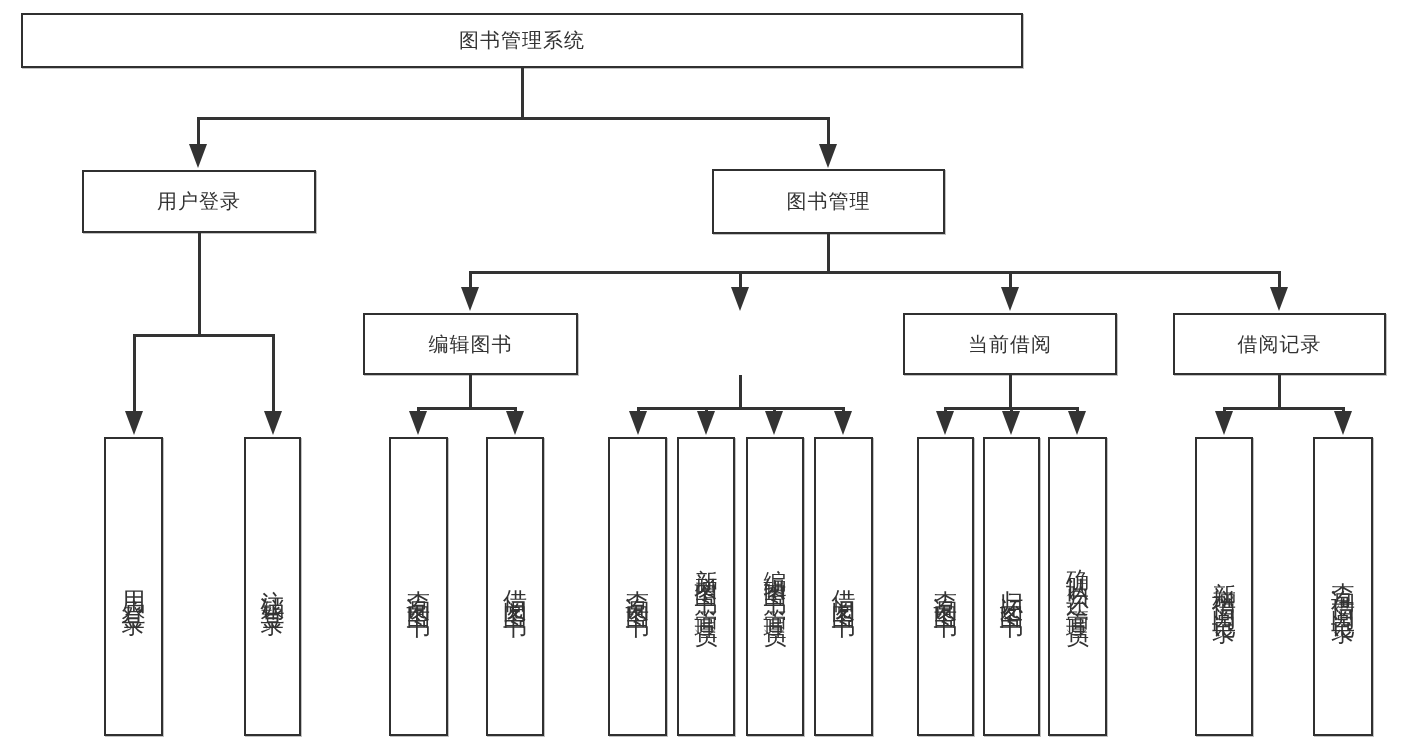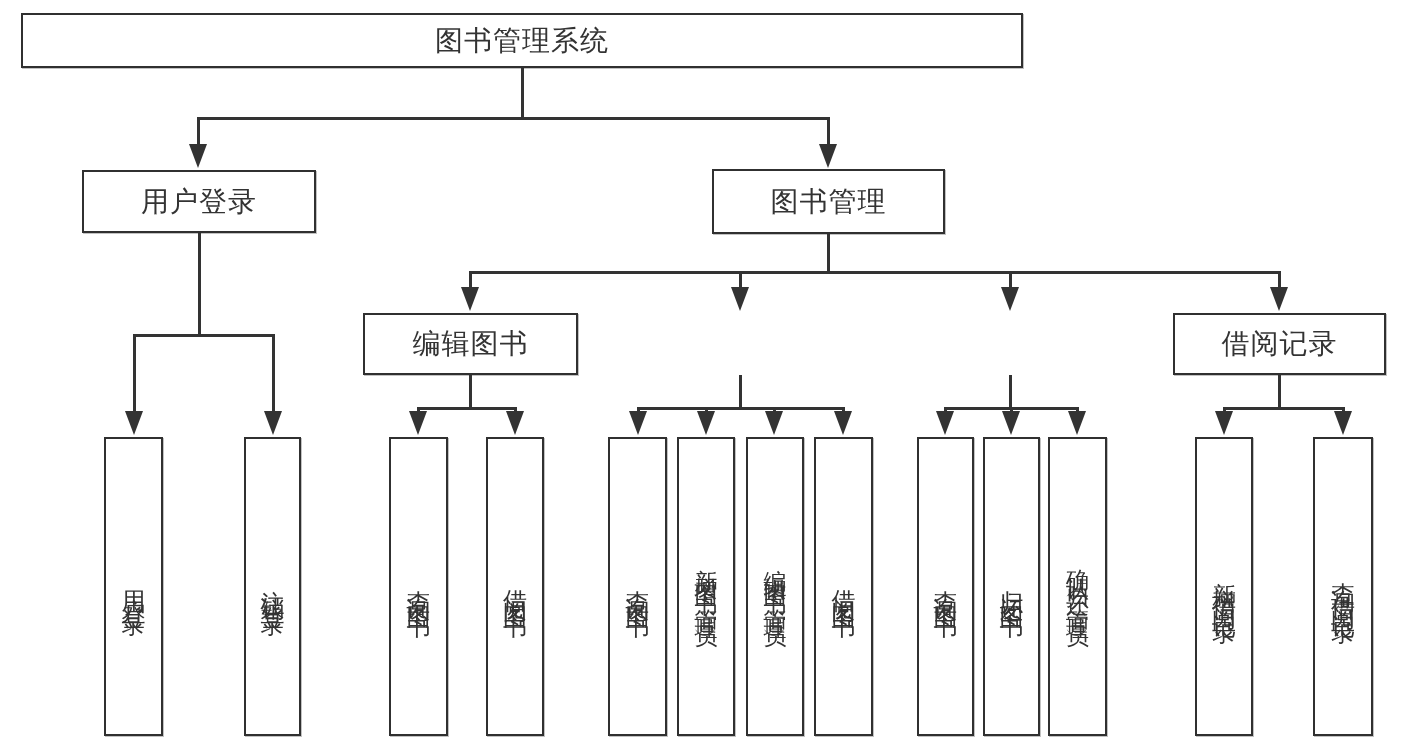--- a/index.html
+++ b/index.html
@@ -10,21 +10,21 @@
     overflow:hidden;
     font-family:"DejaVu Sans",sans-serif;
     color:#333333;
   }
   .hbox{
     position:absolute;
     box-sizing:border-box;
     border:2.5px solid #303030;
     background:#ffffff;
     display:flex;align-items:center;justify-content:center;
-    font-size:28px;
+    font-size:20px;
     letter-spacing:1px;
     box-shadow:1px 1px 0 rgba(80,80,80,0.35);
   }
   .vbox{
     position:absolute;
     box-sizing:border-box;
     border:2.5px solid #303030;
     background:#ffffff;
     display:flex;align-items:center;justify-content:center;
     box-shadow:1px 1px 0 rgba(80,80,80,0.35);
@@ -70,20 +70,23 @@
 
   <div class="hbox" style="left:82px;top:170px;width:234px;height:63px;">
     <span>用户登录</span>
   </div>
   <div class="hbox" style="left:712px;top:169px;width:233px;height:65px;">
     <span>图书管理</span>
   </div>
 
   <div class="hbox" style="left:363px;top:313px;width:215px;height:62px;">
     <span>编辑图书</span>
+  </div>
+  <div class="hbox" style="left:903px;top:313px;width:214px;height:62px;">
+    <span>当前借阅</span>
   </div>
   <div class="hbox" style="left:1173px;top:313px;width:213px;height:62px;">
     <span>借阅记录</span>
   </div>
 
   <div class="vbox" style="left:104px;top:437px;width:59px;height:299px;">
     <span class="vtext">用户登录</span>
   </div>
   <div class="vbox" style="left:244px;top:437px;width:57px;height:299px;">
     <span class="vtext">注销登录</span>

